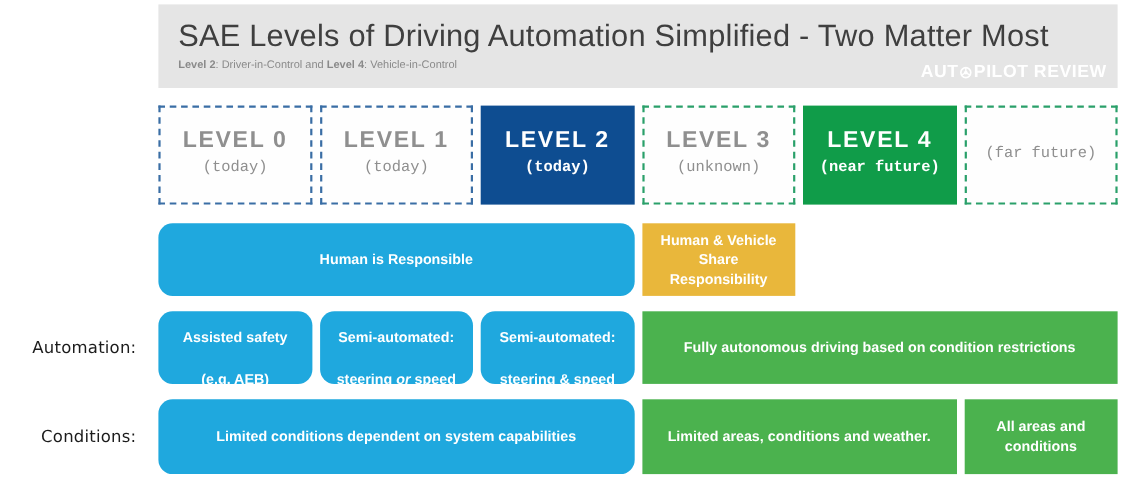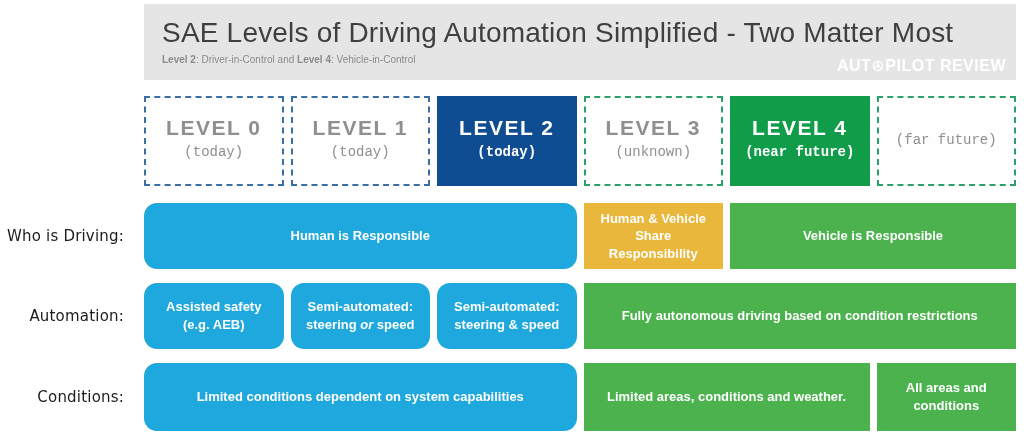--- a/index.html
+++ b/index.html
@@ -62,21 +62,21 @@
     font-size:15px; color:#1c1c1c; letter-spacing:0.2px;
     font-family:"DejaVu Sans","Liberation Sans",sans-serif;
   }
   
   .bar {
     display:flex; flex-direction:column; align-items:center; justify-content:center;
     text-align:center; box-sizing:border-box;
     color:#ffffff; font-size:13px; font-weight:700;
     padding:4px 9px; line-height:1.35;
   }
-  .bar .ln { display:block; }
+  .bar .ln { display:block;margin-top:20px; }
   .bar i { font-style:italic; font-weight:700; }
   .c-cyan   { background:var(--cyan, #1fa8de);border-radius:13px; }
   .c-yellow { background:var(--yellow, #e9b73b); }
   .c-green  { background:var(--green, #4bb24e); }
   .r-who  { grid-row:6; }
   .r-auto { grid-row:8; }
   .r-cond { grid-row:10; }
 </style>
 </head>
 <body>
@@ -116,24 +116,22 @@
     <div class="level-note">(unknown)</div>
   </div>
   <div class="lvl solid-green" style="grid-column:6">
     <div class="level-name">LEVEL 4</div>
     <div class="level-note">(near future)</div>
   </div>
   <div class="lvl dash-green" style="grid-column:7">
     <div class="level-note">(far future)</div>
   </div>
 
-  <div class="row-label r-who">Who is Driving:</div>
   <div class="bar c-cyan r-who" style="grid-column:2/5">Human is Responsible</div>
   <div class="bar c-yellow r-who" style="grid-column:5">Human &amp; Vehicle Share Responsibility</div>
-  <div class="bar c-green r-who" style="grid-column:6/8">Vehicle is Responsible</div>
 
   <div class="row-label r-auto">Automation:</div>
   <div class="bar c-cyan r-auto" style="grid-column:2">
     <span class="ln">Assisted safety</span>
     <span class="ln">(e.g. AEB)</span>
   </div>
   <div class="bar c-cyan r-auto" style="grid-column:3">
     <span class="ln">Semi-automated:</span>
     <span class="ln"><span>steering </span><i>or</i><span> speed</span></span>
   </div>

